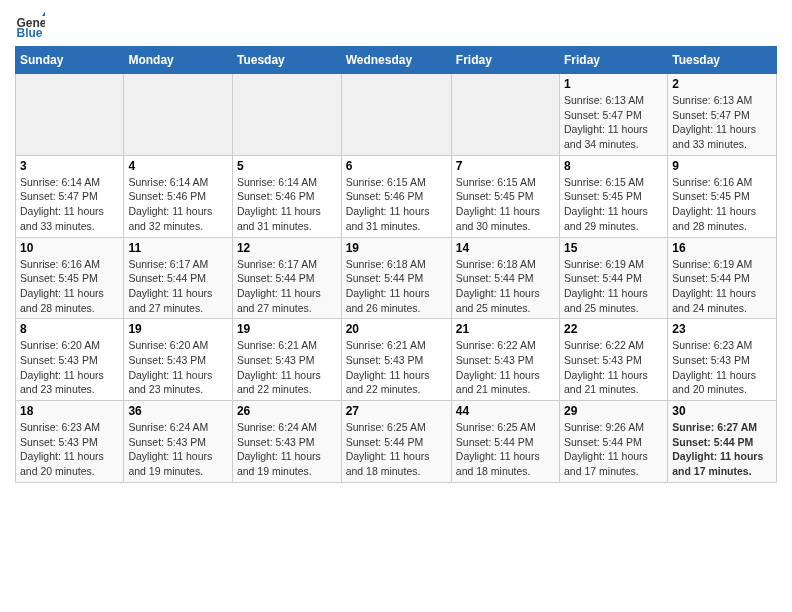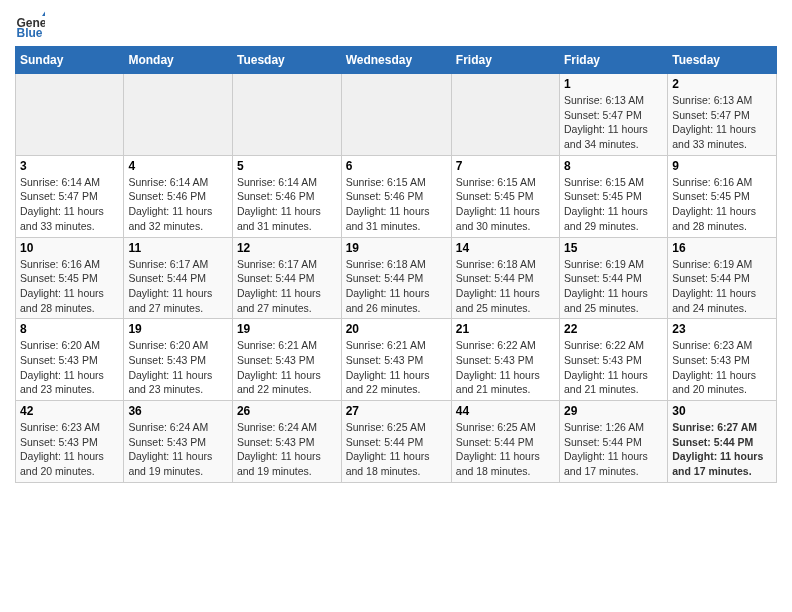--- a/index.html
+++ b/index.html
@@ -264,21 +264,21 @@
         </td>
         <td>
           <span class="day-num">23</span>
           <div class="day-info" style="white-space: pre-line;">Sunrise: 6:23 AM
 Sunset: 5:43 PM
 Daylight: 11 hours and 20 minutes.</div>
         </td>
       </tr>
       <tr>
         <td>
-          <span class="day-num">42</span>
+          <span class="day-num">18</span>
           <div class="day-info" style="white-space: pre-line;">Sunrise: 6:23 AM
 Sunset: 5:43 PM
 Daylight: 11 hours and 20 minutes.</div>
         </td>
         <td>
           <span class="day-num">36</span>
           <div class="day-info" style="white-space: pre-line;">Sunrise: 6:24 AM
 Sunset: 5:43 PM
 Daylight: 11 hours and 19 minutes.</div>
         </td>
@@ -295,21 +295,21 @@
 Daylight: 11 hours and 18 minutes.</div>
         </td>
         <td>
           <span class="day-num">44</span>
           <div class="day-info" style="white-space: pre-line;">Sunrise: 6:25 AM
 Sunset: 5:44 PM
 Daylight: 11 hours and 18 minutes.</div>
         </td>
         <td>
           <span class="day-num">29</span>
-          <div class="day-info" style="white-space: pre-line;">Sunrise: 1:26 AM
+          <div class="day-info" style="white-space: pre-line;">Sunrise: 9:26 AM
 Sunset: 5:44 PM
 Daylight: 11 hours and 17 minutes.</div>
         </td>
         <td>
           <span class="day-num">30</span>
           <div class="day-info" style="white-space: pre-line; font-weight: bold;">Sunrise: 6:27 AM
 Sunset: 5:44 PM
 Daylight: 11 hours and 17 minutes.</div>
         </td>
       </tr>

